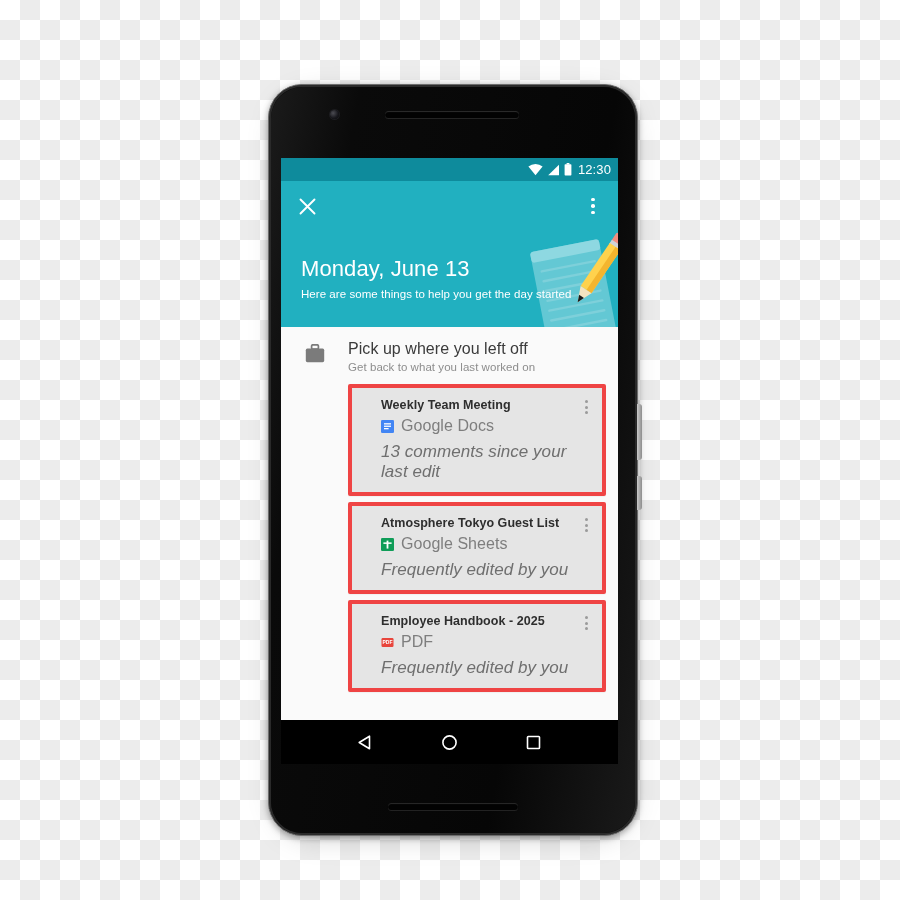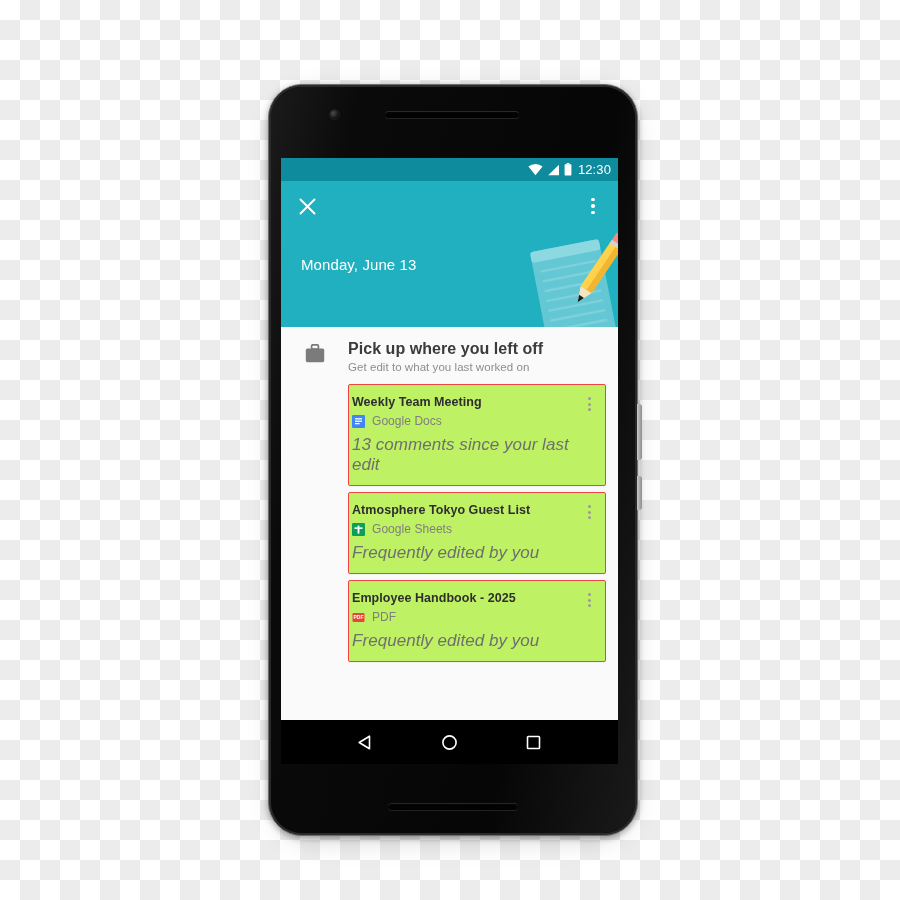--- a/index.html
+++ b/index.html
@@ -150,21 +150,21 @@
     width: 3.5px; height: 3.5px; border-radius: 50%;
     background: #ffffff; display: block;
   }
   #header-text {
     position: relative;
     z-index: 2;
     padding: 26px 0 0 20px;
   }
   #header-title {
     color: #ffffff;
-    font-size: 15px;
+    font-size: 22px;
     font-weight: 400;
     letter-spacing: .1px;
     line-height: 1.12;
   }
   #header-subtitle {
     color: #ffffff;
     font-size: 11.5px;
     font-weight: 400;
     letter-spacing: .05px;
     margin-top: 6px;
@@ -182,61 +182,61 @@
     padding: 13px 0 0 0;
   }
   #section-icon-wrap {
     width: 67px;
     display: flex; justify-content: center;
     padding-top: 4px;
   }
   #section-title {
     font-size: 16px;
     color: #3b3b3b;
-    font-weight: 700;
+    font-weight: 400;
     letter-spacing: .05px;
   }
   #section-subtitle {
     font-size: 11.5px;
     color: #8d8d8d;
     margin-top: 3px;
     letter-spacing: .05px;
   }
 
   #card-list {
     margin-top: 11px;
     padding: 0 12px 0 67px;
     display: flex;
     flex-direction: column;
     gap: 6px;
   }
   .doc-card {
-    background: #bef264;
-    border: 1px solid #ef4444;
+    background: #e5e5e5;
+    border: 4px solid #ef4444;
     border-radius: 2px;
-    padding: 10px 12px 10px 3px;
+    padding: 10px 12px 10px 29px;
     position: relative;
     cursor: pointer;
     box-shadow: 0 1px 1px rgba(0,0,0,0.045);
   }
   .doc-title {
     font-size: 12.5px;
     font-weight: bold;
     color: #2e2e2e;
     letter-spacing: .05px;
     padding-right: 22px;
   }
   .doc-type-row {
     display: flex;
     align-items: center;
     gap: 7px;
     margin-top: 5px;
   }
   .doc-type-label {
-    font-size: 12px;
+    font-size: 16px;
     color: #7e7e7e;
     letter-spacing: .05px;
     text-align: center;
   }
   .doc-note {
     font-size: 17px;
     font-style: italic;
     color: #6f6f6f;
     margin-top: 7px;
     letter-spacing: .05px;
@@ -336,35 +336,36 @@
       </div>
       <div id="overflow-button">
         <i></i>
         <i></i>
         <i></i>
       </div>
     </div>
 
     <div id="header-text">
       <div id="header-title">Monday, June 13</div>
+      <div id="header-subtitle">Here are some things to help you get the day started</div>
     </div>
   </div>
 
   <div id="content">
 
     <div id="section-head">
       <div id="section-icon-wrap">
         <svg width="20" height="19" viewBox="0 0 20 19">
           <rect x="6.6" y="0.8" width="6.8" height="4.4" rx="1.2" fill="none" stroke="#7b7b7b" stroke-width="1.7"></rect>
           <rect x="0.8" y="4.6" width="18.4" height="13.6" rx="1.6" fill="#7b7b7b"></rect>
         </svg>
       </div>
       <div>
         <div id="section-title">Pick up where you left off</div>
-        <div id="section-subtitle">Get edit to what you last worked on</div>
+        <div id="section-subtitle">Get back to what you last worked on</div>
       </div>
     </div>
 
     <div id="card-list">
 
       <div class="doc-card">
         <div class="doc-title">Weekly Team Meeting</div>
         <div class="doc-type-row">
           <svg class="ft" viewBox="0 0 13 13">
             <rect width="13" height="13" rx="1.3" fill="#4285f4"></rect>

